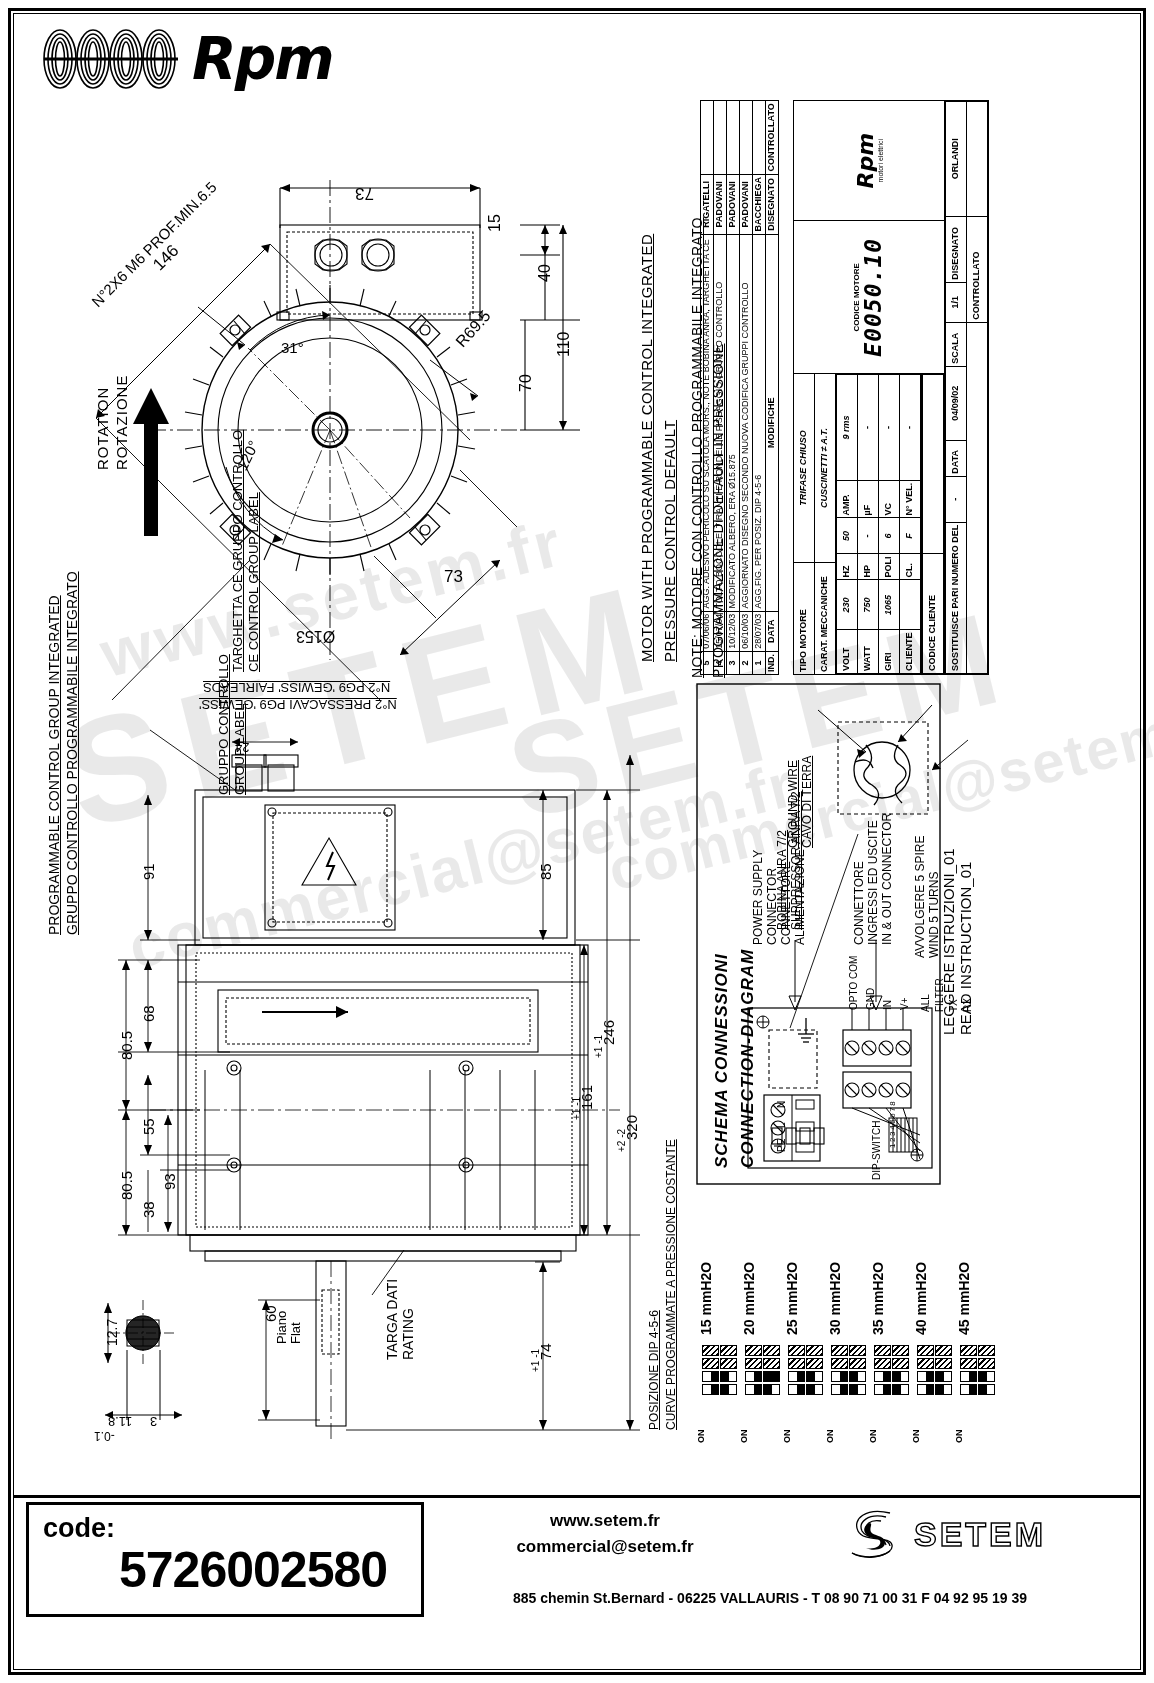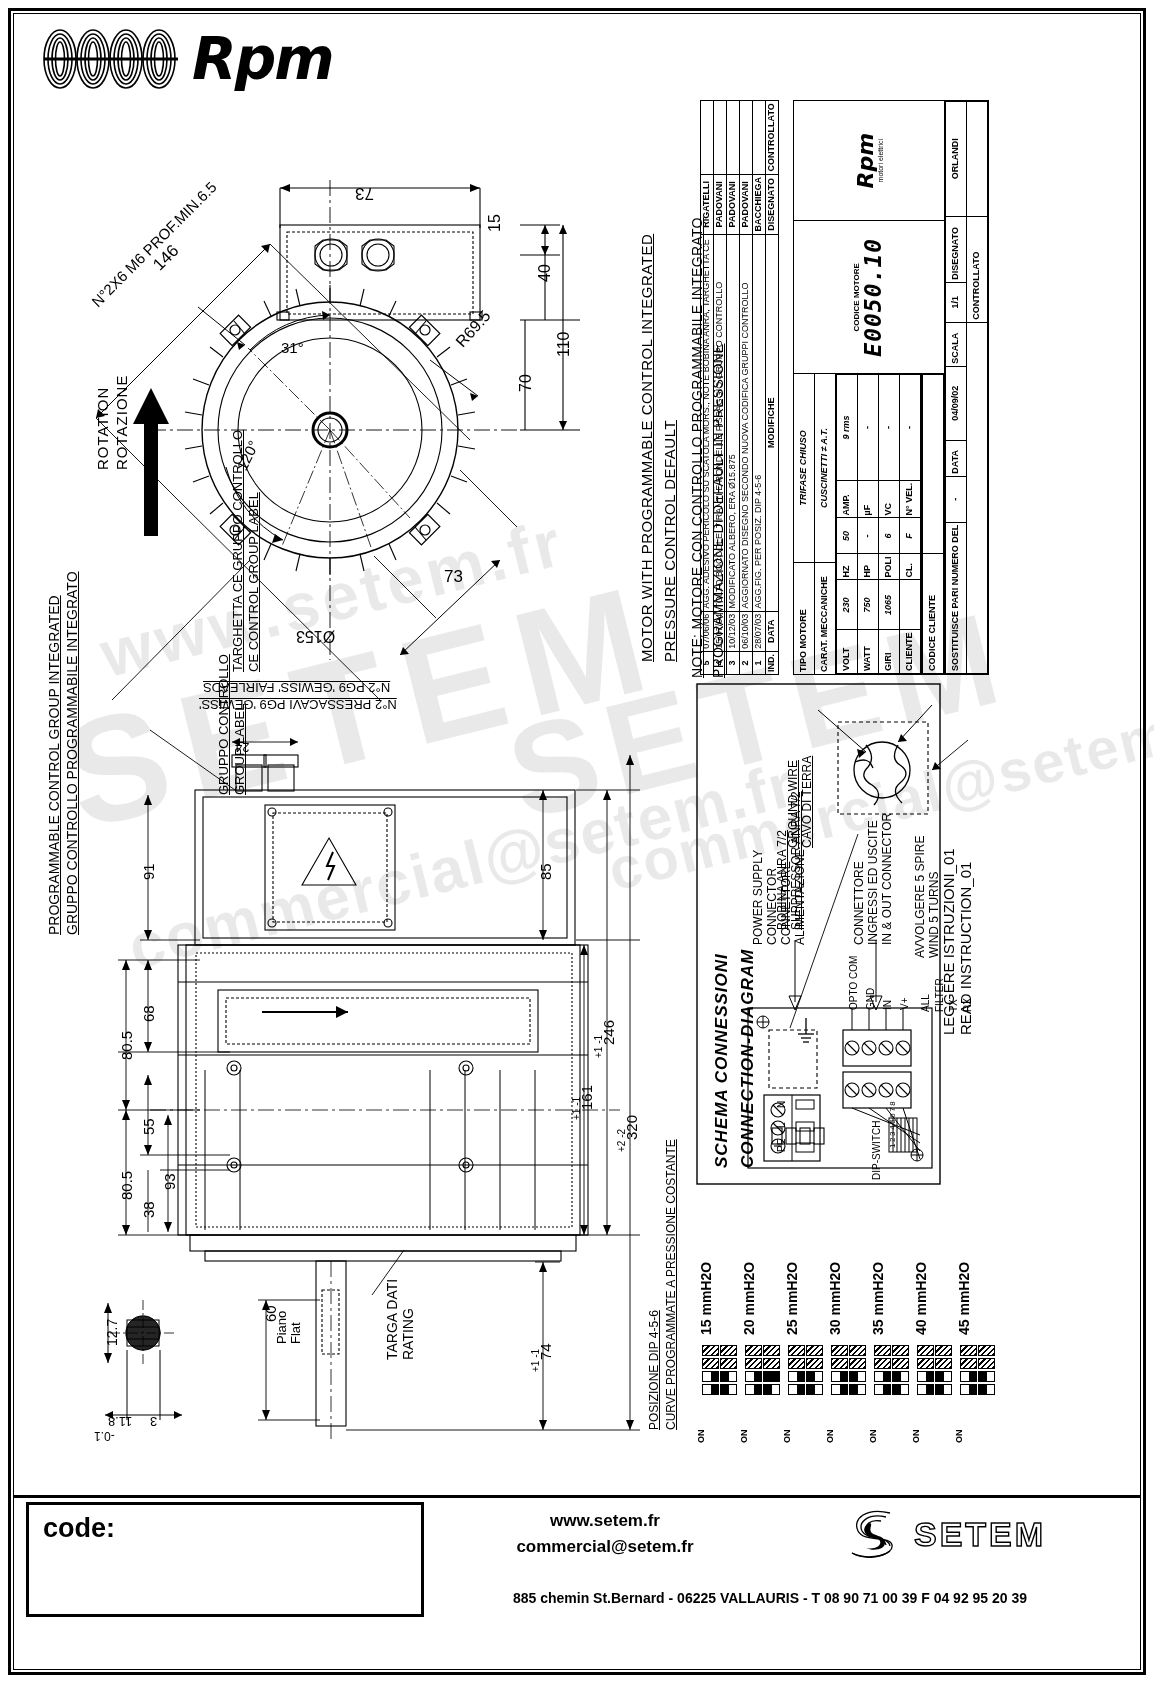--- a/index.html
+++ b/index.html
@@ -1109,28 +1109,29 @@
           <div class="dipcell half-l"></div>
         </div>
     </div>
     <div class="rot90" style="left:12px;top:173px;font-size:9px;font-weight:700;">ON</div>
   </div>
 
   <div class="footer-rule"></div>
 
   <div class="code-box">
     <div class="code-lbl">code:</div>
+    <div class="code-val">5726002580</div>
   </div>
 
   <div class="foot-center">
     <div>www.setem.fr</div>
     <div>commercial@setem.fr</div>
   </div>
 
-  <div class="foot-addr">885 chemin St.Bernard  -  06225 VALLAURIS  -  T 08 90 71 00 39   F 04 92 95 20 39</div>
+  <div class="foot-addr">885 chemin St.Bernard  -  06225 VALLAURIS  -  T 08 90 71 00 31   F 04 92 95 19 39</div>
 
   <div class="setem-logo">
     <svg width="70" height="58" viewBox="0 0 70 58">
       <g fill="none" stroke="#000" stroke-width="1.3">
         <path d="M50,8 C26,2 12,14 18,26 C24,38 50,30 52,40 C54,50 30,56 12,48"></path>
         <path d="M46,12 C28,8 18,17 22,26 C27,36 48,30 50,41"></path>
         <path d="M41,16 C30,14 24,20 27,26 C31,34 44,31 46,40"></path>
         <path d="M12,48 C22,54 40,54 50,46"></path>
       </g>
       <path d="M30,18 C24,20 22,26 27,30 C31,34 38,32 40,36 C42,41 34,45 26,43 C34,47 46,44 45,37 C44,30 33,31 31,27 C29,23 33,19 30,18 Z" fill="#000"></path>

